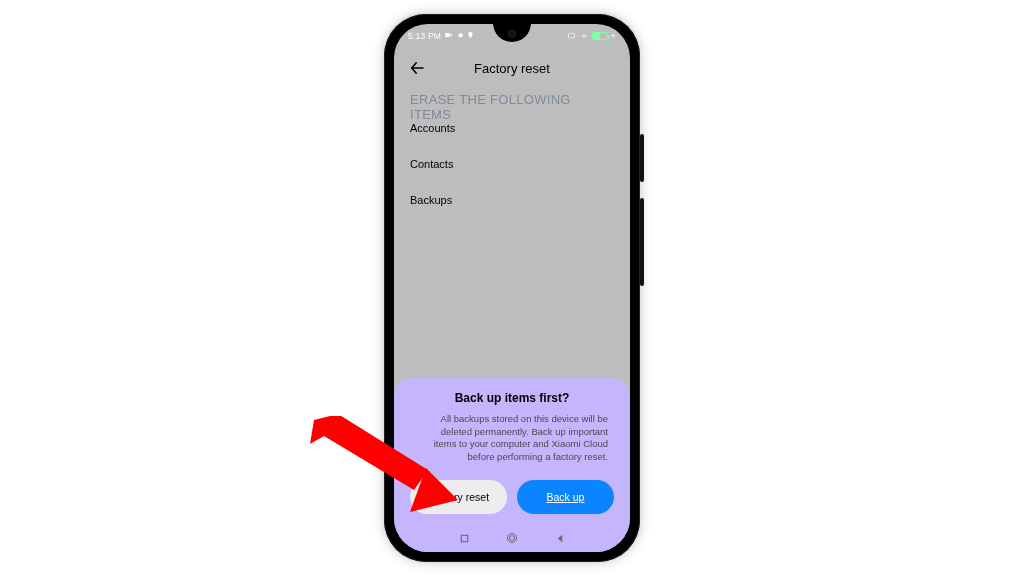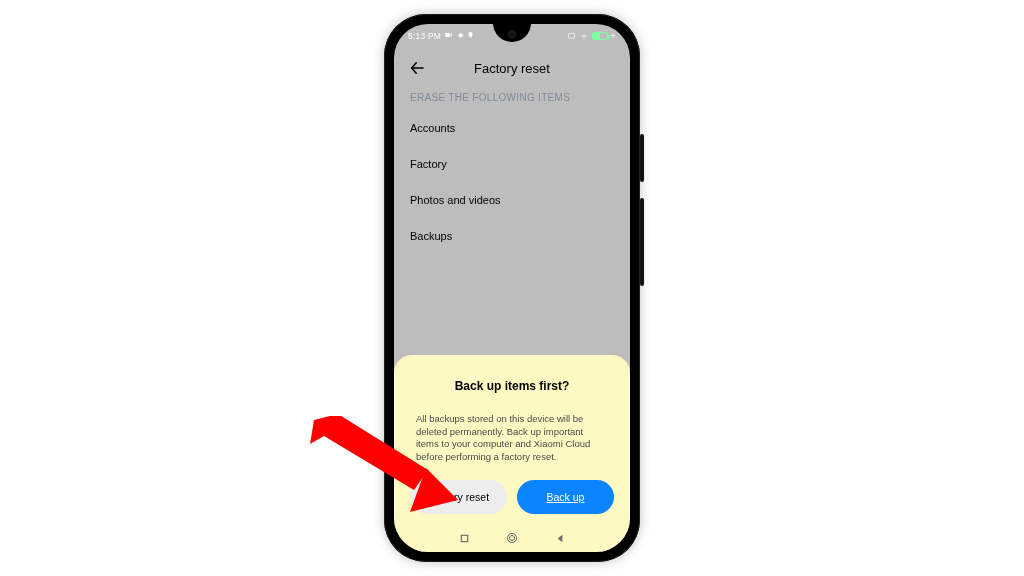--- a/index.html
+++ b/index.html
@@ -53,41 +53,41 @@
   
   .appbar {
     position:absolute; top:24px; left:0; right:0; height:40px;
     display:flex; align-items:center; padding:0 12px;
   }
   .back { width:22px; height:22px; display:flex; align-items:center; justify-content:center; cursor:pointer; }
   .title { flex:1; text-align:center; font-size:13px; font-weight:500; color:#000; margin-left:-22px; }
 
   .section-label {
     position:absolute; top:68px; left:16px; right:16px;
-    font-size:10px; letter-spacing:.3px; color:#808a99; text-transform:uppercase;
+    font-size:13px; letter-spacing:.3px; color:#808a99; text-transform:uppercase;
   }
 
   .list {
     position:absolute; top:86px; left:0; right:0;
     display:flex; flex-direction:column;
   }
   .row {
     padding: 12px 16px;
     font-size:11px; font-weight:500; color:#000;
   }
 
   
   .sheet {
     position:absolute; left:0; right:0; bottom:0;
-    background:#fef9c3; border-top-left-radius:18px; border-top-right-radius:18px;
-    padding: 24px 16px 38px 16px;
+    background:#c4b5fd; border-top-left-radius:18px; border-top-right-radius:18px;
+    padding: 13px 16px 38px 16px;
     display:flex; flex-direction:column; align-items:center;
   }
   .sheet h3 { font-size:12px; font-weight:600; color:#000; margin-bottom:8px; }
-  .sheet p { font-size:9.5px; line-height:1.35; color:#4a4a4a; text-align:left; padding:0 6px;margin-top:12px; }
+  .sheet p { font-size:9.5px; line-height:1.35; color:#4a4a4a; text-align:right; padding:0 6px; }
   .sheet .btns { display:flex; gap:10px; margin-top:16px; width:100%; }
   .btn {
     flex:1; height:34px; border-radius:18px; border:none;
     font-size:10.5px; font-weight:500; cursor:pointer;
     display:flex; align-items:center; justify-content:center;
   }
   .btn.secondary { background:#ededed; color:#000; }
   .btn.primary { background:#0a84ff; color:#fff;text-decoration:underline; }
 
   
@@ -154,22 +154,21 @@
               <polyline points="11 5 5 12 11 19"></polyline>
             </svg>
         </div>
         <div class="title" data-name="page-title">Factory reset</div>
       </div>
 
       <div class="section-label" data-name="section-label">ERASE THE FOLLOWING ITEMS</div>
 
       <div class="list" data-name="erase-list">
         <div class="row" data-name="list-item">Accounts</div>
-        <div class="row" data-name="list-item">Factory</div>
-        <div class="row" data-name="list-item">Photos and videos</div>
+        <div class="row" data-name="list-item">Contacts</div>
         <div class="row" data-name="list-item">Backups</div>
       </div>
 
       <div class="sheet" data-name="backup-dialog">
         <h3 data-name="dialog-title">Back up items first?</h3>
         <p data-name="dialog-body">All backups stored on this device will be deleted permanently. Back up important items to your computer and Xiaomi Cloud before performing a factory reset.</p>
         <div class="btns">
           <button class="btn secondary" data-name="factory-reset-button">Factory reset</button>
           <button class="btn primary" data-name="back-up-button">Back up</button>
         </div>

